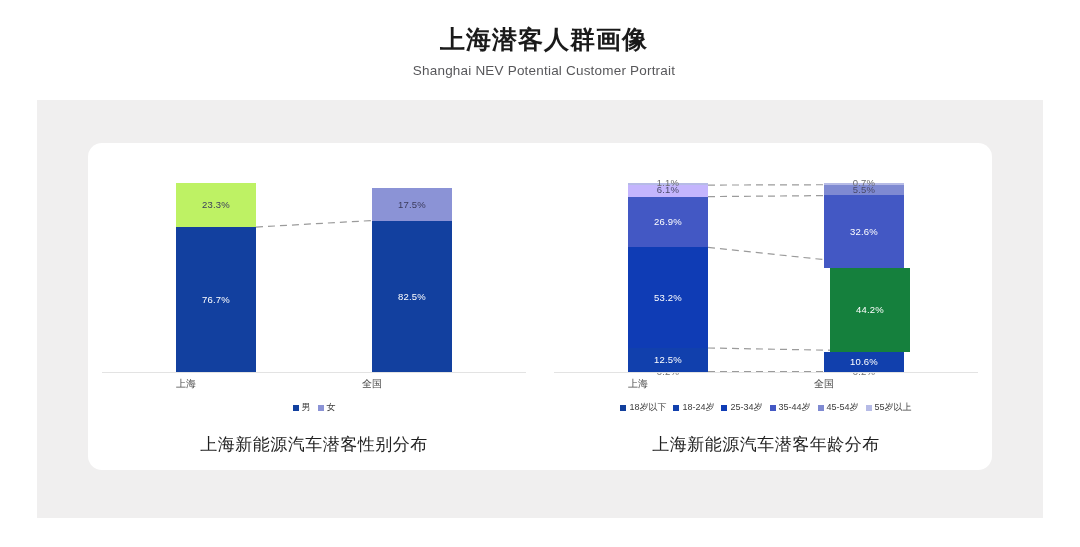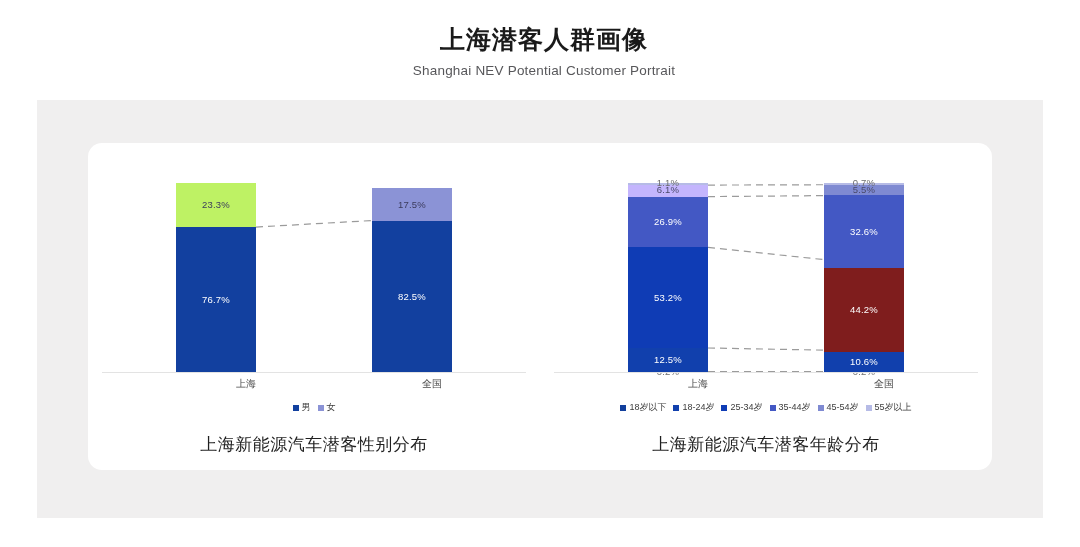--- a/index.html
+++ b/index.html
@@ -73,21 +73,21 @@
   }
 
   
   .connectors { position:absolute; inset:0; pointer-events:none; }
 
   
   .cat-row {
     position:absolute; left:0; right:0; top:234px; height:16px;
   }
   .cat {
-    position:absolute; width:80px; text-align:right;
+    position:absolute; width:80px; text-align:left;
     font-size:10px; color:#4a4a4a;
   }
   .cat.left  { left:88px; }
   .cat.right { right:98px; }
 
   
   .legend {
     position:absolute; left:0; right:0; top:258px;
     display:flex; justify-content:center; align-items:center;
     gap:7px; flex-wrap:nowrap;
@@ -192,21 +192,21 @@
               <span class="seg-label out-top" style="color: rgb(109, 109, 109); top: -5px;">1.1%</span>
             </div>
           </div>
         <div class="bar right">
             <div class="seg" style="height: 0.378px; background: rgb(18, 63, 156);">
               <span class="seg-label out-top" style="color: rgb(109, 109, 109); top: -5px;">0.2%</span>
             </div>
             <div class="seg" style="height: 20.034px; background: rgb(17, 64, 173);">
               <span class="seg-label" style="color: rgb(255, 255, 255);">10.6%</span>
             </div>
-            <div class="seg" style="height: 83.538px; background: #7f1d1d;">
+            <div class="seg" style="height: 83.538px; background: #15803d; margin-left: 6px;">
               <span class="seg-label" style="color: rgb(255, 255, 255);">44.2%</span>
             </div>
             <div class="seg" style="height: 73.143px; background: rgb(67, 88, 196);">
               <span class="seg-label" style="color: rgb(255, 255, 255);">32.6%</span>
             </div>
             <div class="seg" style="height: 10.395px; background: rgb(127, 138, 210);">
               <span class="seg-label out-top" style="color: rgb(74, 74, 106); top: 0px;">5.5%</span>
             </div>
             <div class="seg" style="height: 1.323px; background: rgb(182, 187, 230);">
               <span class="seg-label out-top" style="color: rgb(109, 109, 109); top: -5px;">0.7%</span>

